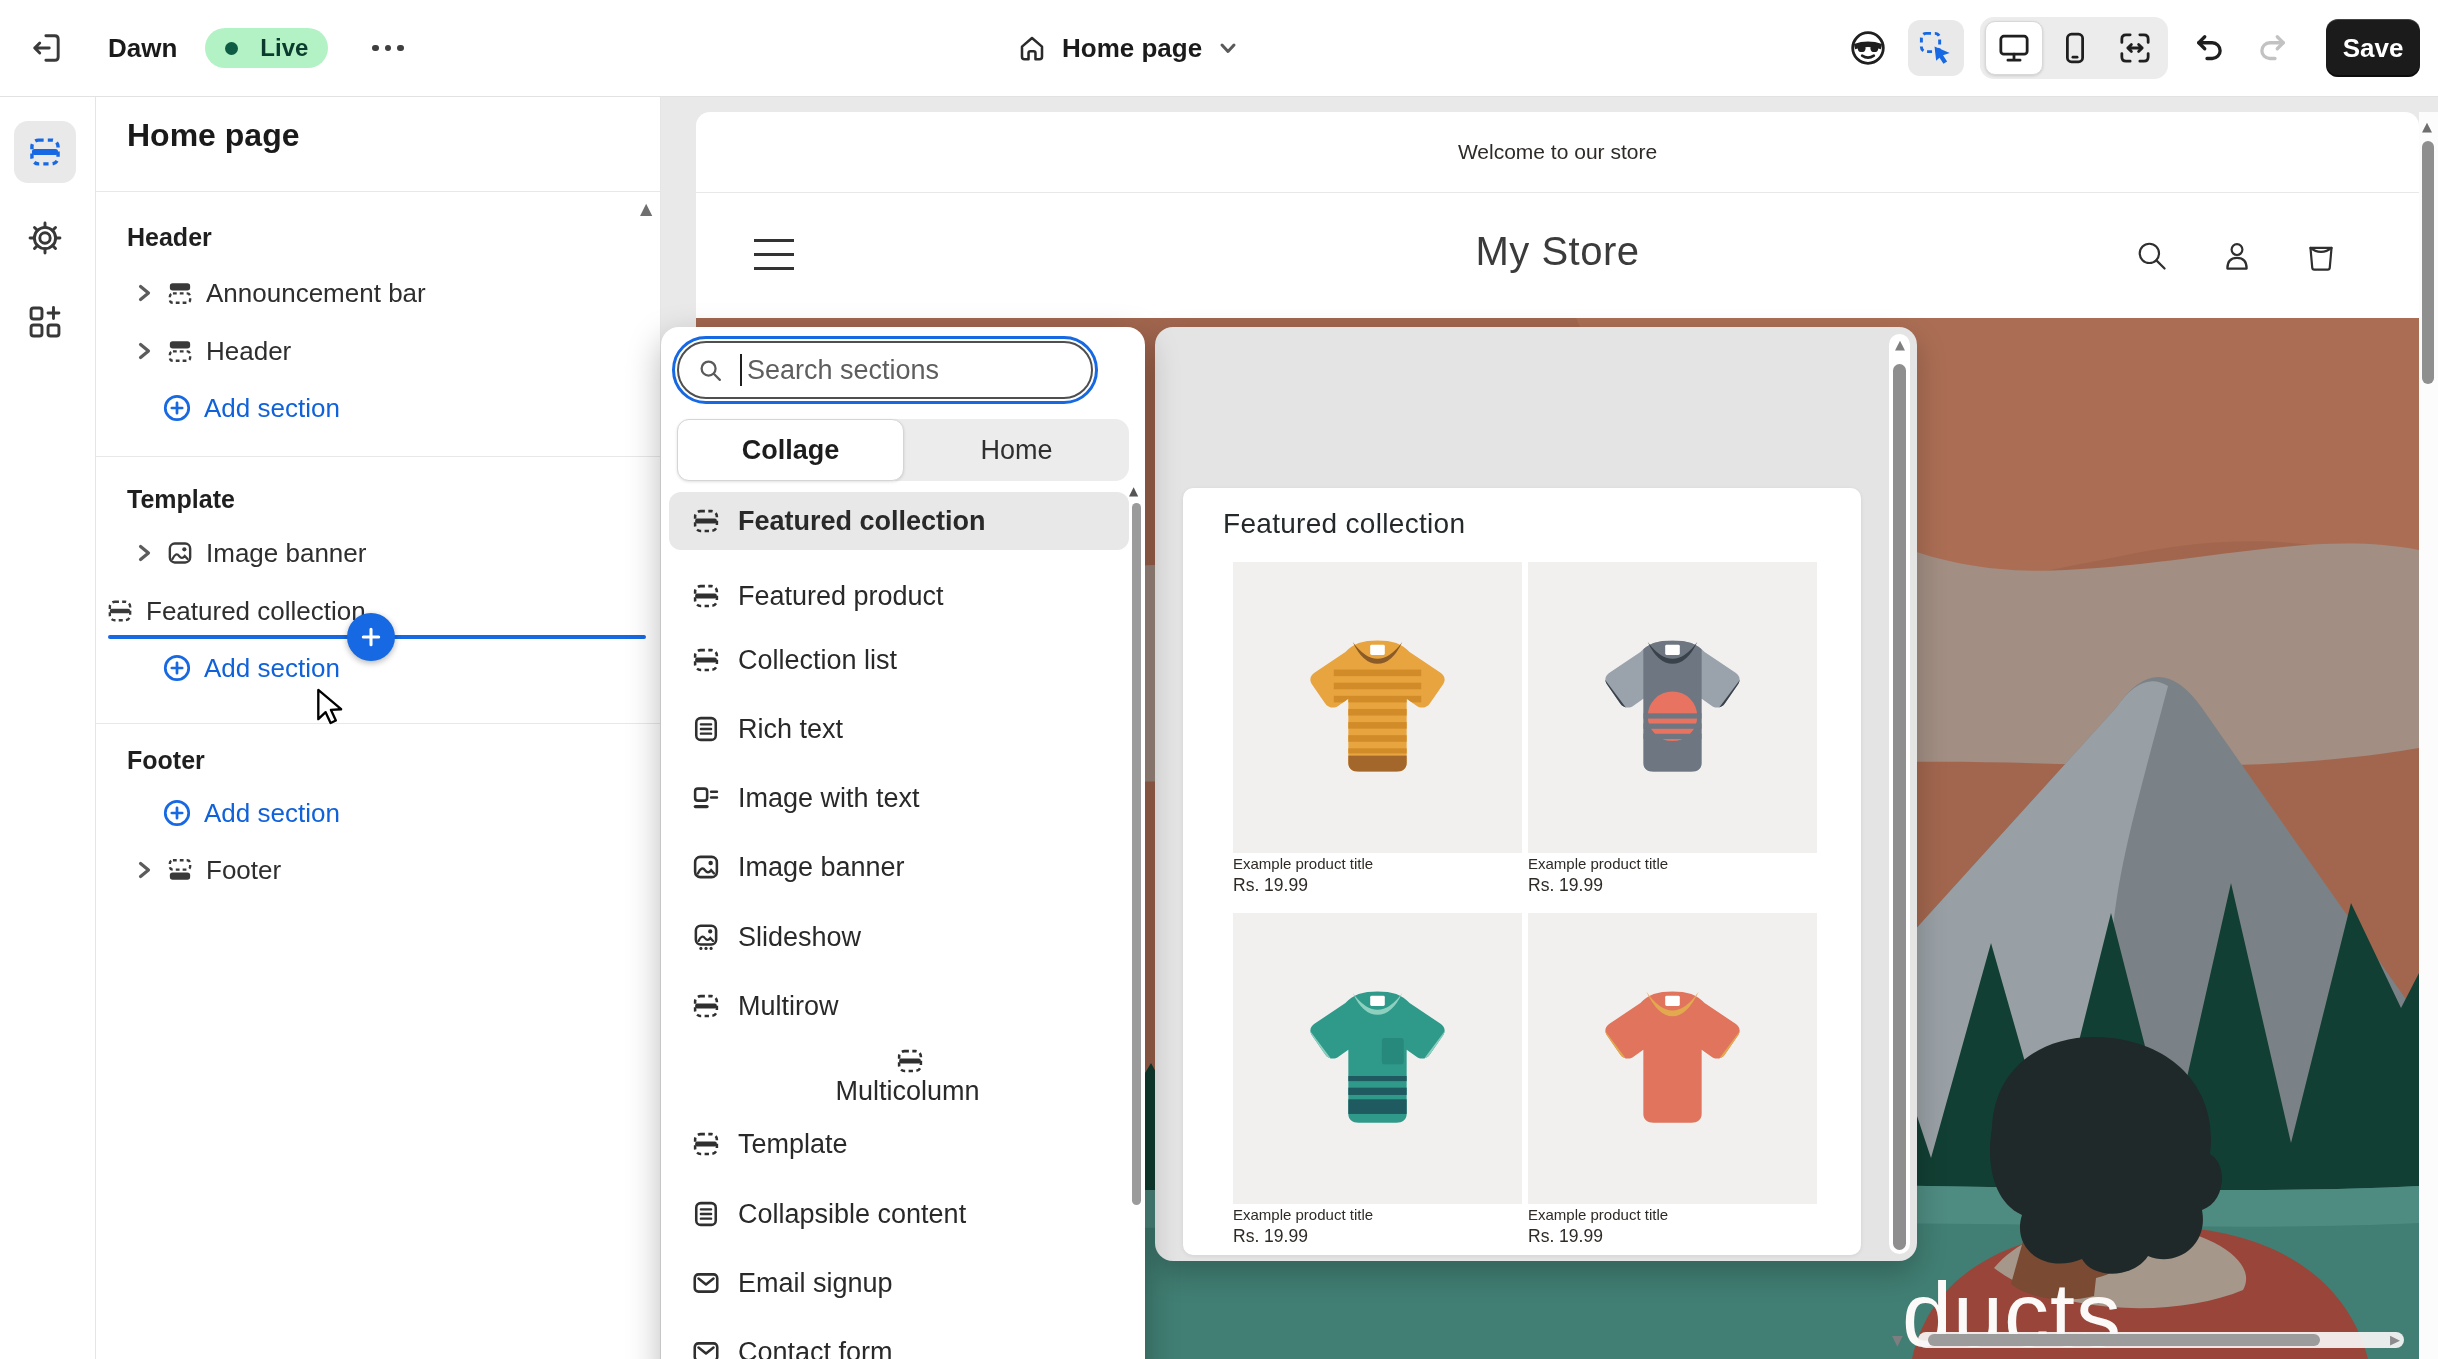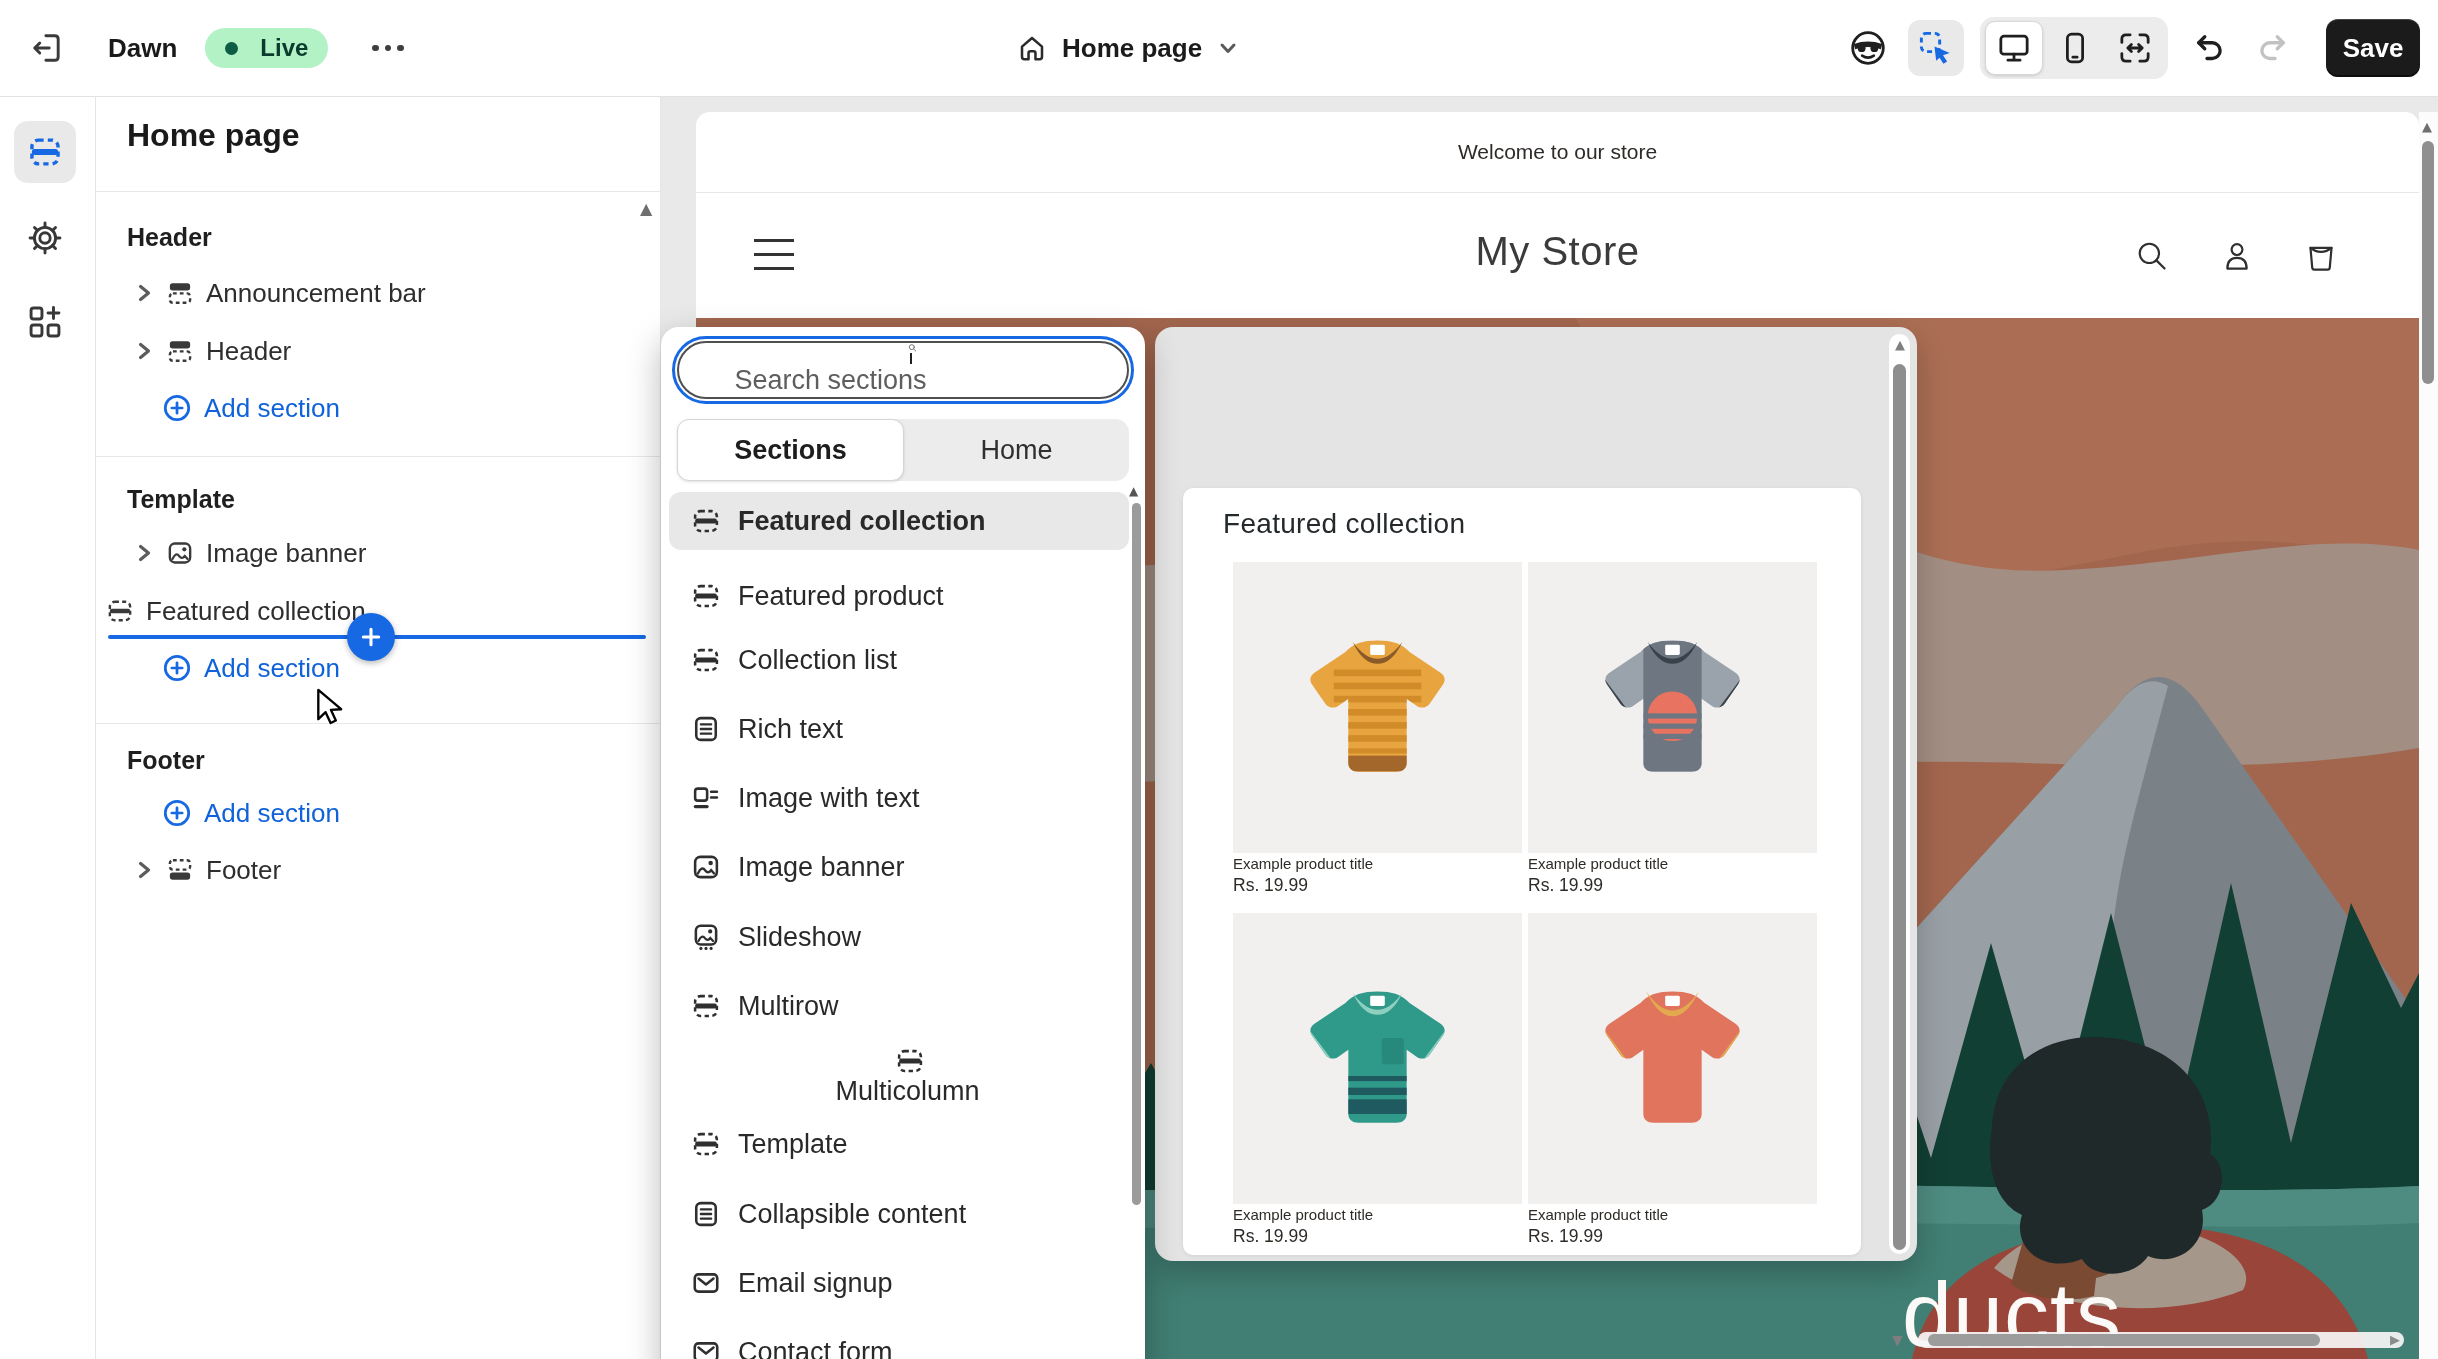--- a/index.html
+++ b/index.html
@@ -48,22 +48,22 @@
   .addrow{left:0;width:564px;height:48px;display:flex;align-items:center;cursor:pointer;}
   .addrow .plus{margin-left:66px;width:30px;display:flex;}
   .addrow .alabel{margin-left:12px;font-size:26px;font-weight:500;color:#0f62d9;}
   .insert-line{left:12px;width:538px;height:4px;border-radius:2px;background:#1668e3;}
   .insert-plus{width:48px;height:48px;border-radius:50%;background:#1668e3;color:#fff;display:flex;align-items:center;
     justify-content:center;box-shadow:0 2px 6px rgba(0,0,0,.3);}
 
   
   .popup{left:661px;top:327px;width:484px;height:1060px;background:#fff;border-radius:18px;
     box-shadow:0 12px 34px rgba(0,0,0,.28);z-index:50;}
-  .search-wrap{left:16px;top:14px;width:452px;height:58px;border:2px solid #4f4f4f;border-radius:30px;
-    outline:3px solid #1668e3;outline-offset:2px;display:flex;align-items:center;box-sizing:border-box;background:#fff;flex-direction:column;}
+  .search-wrap{left:16px;top:14px;width:416px;height:58px;border:2px solid #4f4f4f;border-radius:30px;
+    outline:3px solid #1668e3;outline-offset:2px;display:flex;align-items:center;box-sizing:border-box;background:#fff;}
   .search-wrap .caret{width:2px;height:32px;background:#1f1f1f;margin-left:16px;}
   .search-input{border:none;outline:none;font-size:27px;color:#3a3a3a;margin-left:3px;width:340px;background:transparent;font-family:"Liberation Sans",sans-serif;}
   .search-input::placeholder{color:#5e5e5e;opacity:1;}
   .tabs{left:16px;top:92px;width:452px;height:62px;background:#ececec;border-radius:14px;display:flex;box-sizing:border-box;}
   .tab{flex:1;display:flex;align-items:center;justify-content:center;font-size:27px;color:#2f2f2f;cursor:pointer;border-radius:12px;}
   .tab.selected{background:#fff;border:1px solid #d5d5d5;box-shadow:0 1px 3px rgba(0,0,0,.12);font-weight:600;color:#1d1d1d;}
   .prow{left:8px;width:460px;height:58px;display:flex;align-items:center;border-radius:12px;cursor:pointer;}
   .prow.hl{background:#e8e8e8;width:460px;}
   .prow .picon{margin-left:22px;width:30px;display:flex;color:#2f2f2f;}
   .prow .plabel{margin-left:17px;font-size:27px;color:#292929;}
@@ -498,21 +498,21 @@
   <div class="abs search-wrap">
     <svg width="27" height="27" viewBox="0 0 24 24" fill="none" stroke="#5a5a5a" stroke-width="2" stroke-linecap="round" style="margin-left:18px;">
       <circle cx="10.3" cy="10.3" r="6.2"></circle>
         <path d="M14.9,14.9 L20.3,20.3"></path>
     </svg>
     <span class="caret"></span>
     <input class="search-input" placeholder="Search sections" style="">
   </div>
 
   <div class="abs tabs">
-    <div class="tab selected">Sections</div>
+    <div class="tab selected">Collage</div>
     <div class="tab">Home</div>
   </div>
 
   <div class="abs prow hl" style="top:165px;">
     <span class="picon">
         <svg width="30" height="30" viewBox="0 0 20 20" fill="none">
           <rect x="2.75" y="3.4" width="14.5" height="13.2" rx="3.6" stroke="#2f2f2f" stroke-width="1.7" stroke-dasharray="2.9 2.3"></rect>
           <rect x="2.75" y="8.35" width="14.5" height="3.3" rx="1.4" fill="#2f2f2f"></rect>
         </svg>
       </span>

